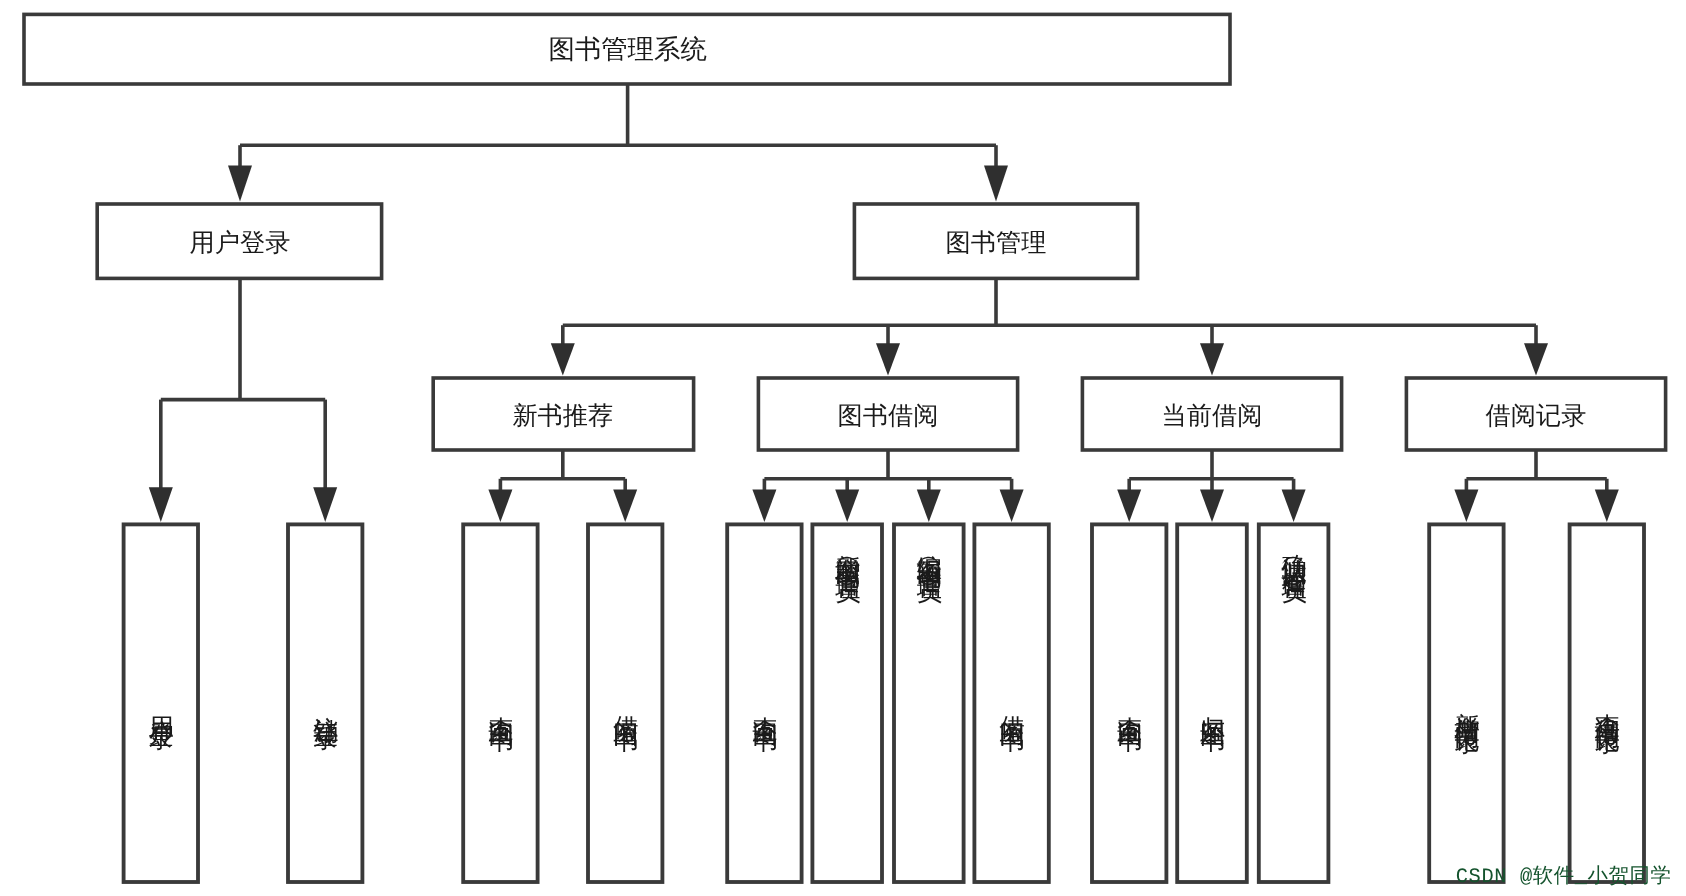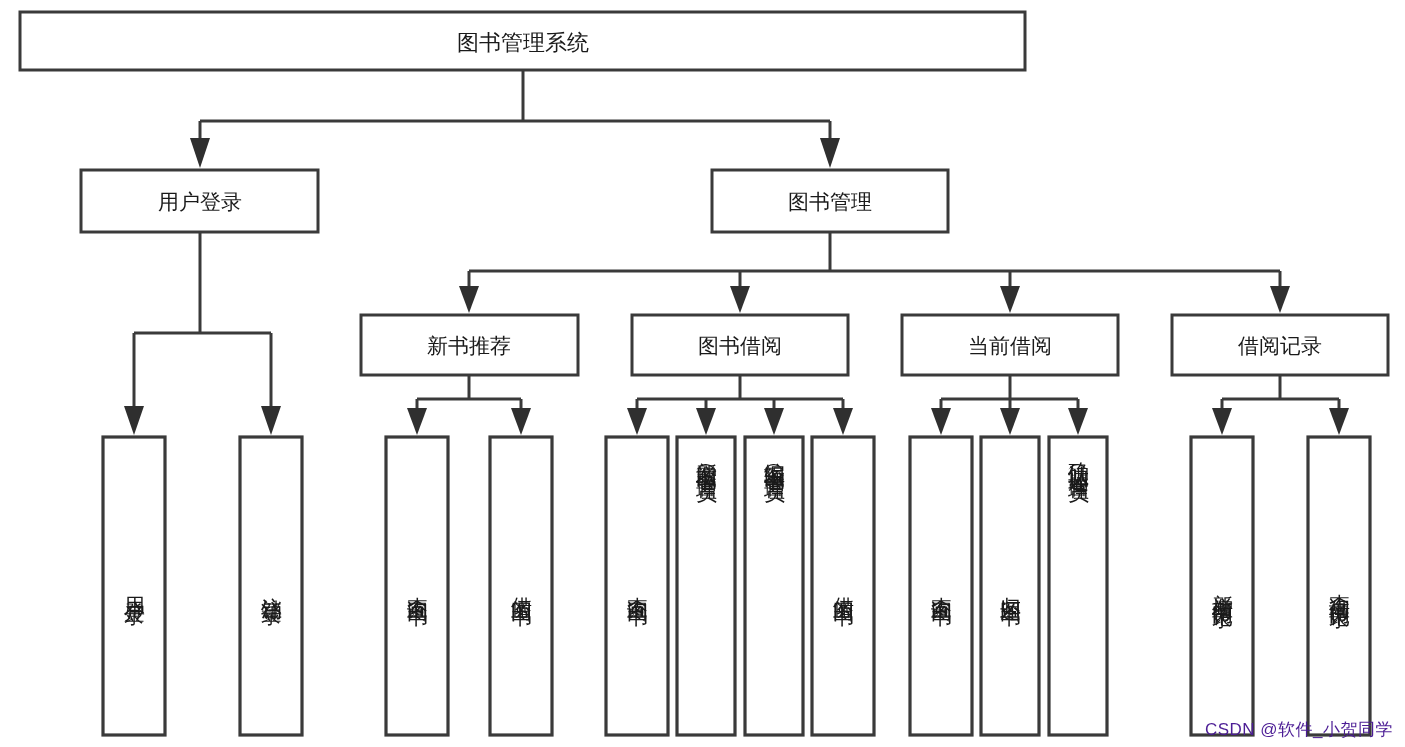--- a/index.html
+++ b/index.html
@@ -80,23 +80,23 @@
     line-height: 1;
     letter-spacing: 3px;
     color: #1a1a1a;
     white-space: nowrap;
     text-align: center;
   }
   .watermark {
     position: absolute;
     right: 12px;
     bottom: 6px;
-    font-family: Liberation Sans, sans-serif;
+    font-family: Liberation Mono, monospace;
     font-size: 17px;
-    color: #4c1d95;
+    color: #14532d;
     letter-spacing: 0.5px;
     white-space: nowrap;
     pointer-events: none;
   }
 </style>
 </head>
 <body>
 
 <div id="diagram-root">
 

